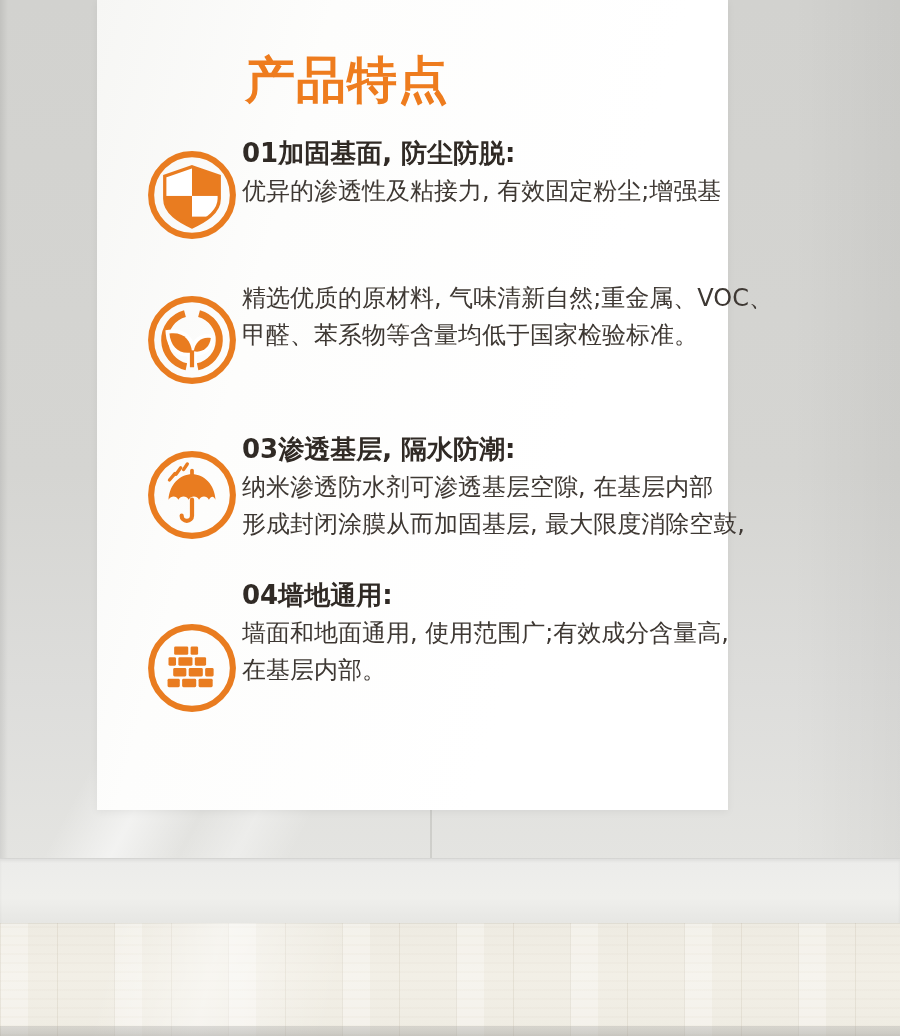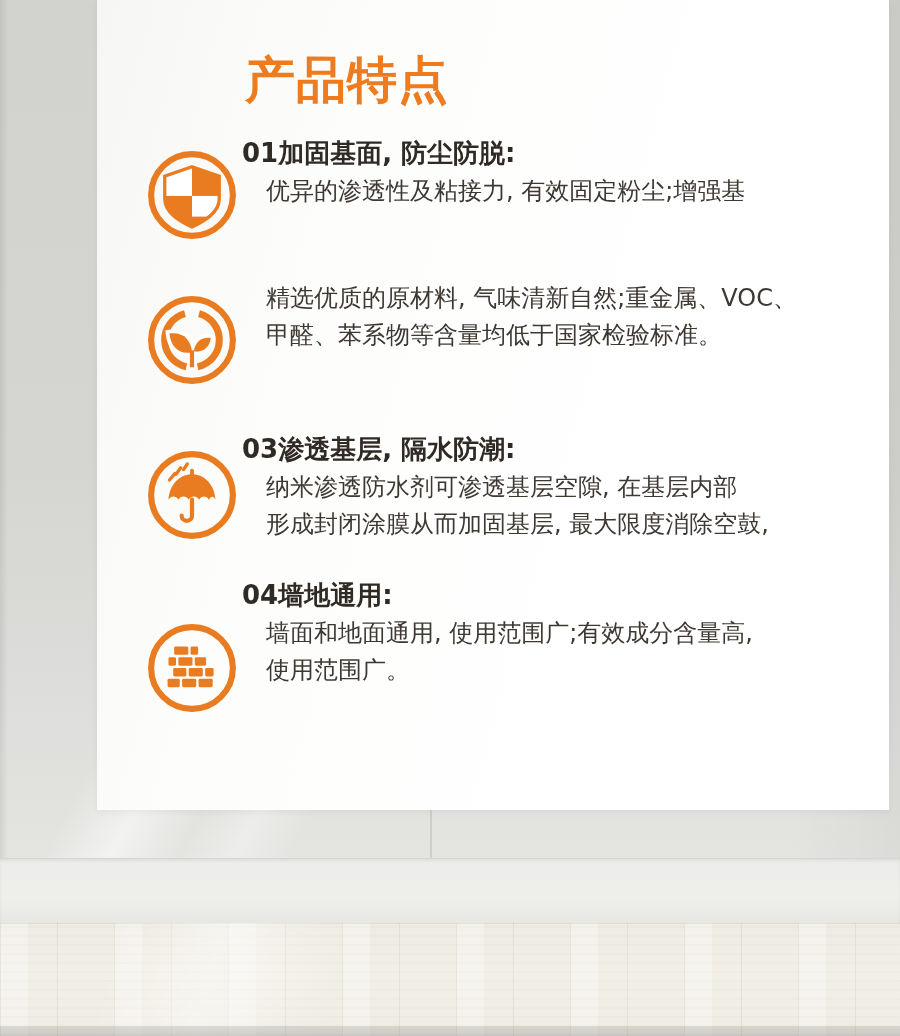--- a/index.html
+++ b/index.html
@@ -55,21 +55,21 @@
     background:linear-gradient(105deg, rgba(255,255,255,0) 20%, rgba(255,255,255,0.45) 38%, rgba(255,255,255,0) 60%);
     pointer-events:none;
   }
   .bottom-edge {
     position:absolute; left:0; top:1026px; width:900px; height:10px;
     background:linear-gradient(180deg, rgba(160,160,158,0.30), rgba(140,140,138,0.38));
   }
 
   
   .card {
-    position:absolute; left:97px; top:0; width:792px; height:810px;
+    position:absolute; left:97px; top:0; width:631px; height:810px;
     background:linear-gradient(105deg,#f6f6f4 0%,#fdfdfc 28%,#ffffff 70%);
     box-shadow:0 2px 8px rgba(0,0,0,0.05);
     padding-left:15px;
   }
   .page-title {
     position:absolute; left:148px; top:52px;
     font-size:50px; line-height:56px; font-weight:800;
     letter-spacing:1px; color:#ee7c1e;
   }
 
@@ -79,21 +79,21 @@
 
   .feature-text { position:absolute; left:145px; width:515px; }
   .text-1 { top:134px; } .text-2 { top:280px; } .text-3 { top:430px; } .text-4 { top:576px; }
 
   .feature-title {
     font-size:26px; line-height:38px; font-weight:800;
     color:#302a25; margin-bottom:1px; white-space:nowrap;
   }
   .feature-line {
     font-size:24px; line-height:37px; font-weight:400;
-    color:#3e3833; white-space:nowrap;margin-left:24px;
+    color:#3e3833; white-space:nowrap;
   }
 </style>
 </head>
 <body>
 
 <div class="wall"></div>
 <div class="wall-left-edge"></div>
 <div class="wall-right-shade"></div>
 <div class="light-streak-wall"></div>
 <div class="wall-seam"></div>
@@ -178,16 +178,16 @@
         <rect x="64" y="50" width="9" height="9" rx="1.5"></rect>
         <rect x="24" y="61.5" width="13" height="9" rx="1.5"></rect>
         <rect x="39.5" y="61.5" width="15" height="9" rx="1.5"></rect>
         <rect x="57" y="61.5" width="15" height="9" rx="1.5"></rect>
       </g>
     </svg>
   </div>
   <div class="feature-text text-4">
     <div class="feature-title">04墙地通用:</div>
     <div class="feature-line">墙面和地面通用, 使用范围广;有效成分含量高,</div>
-    <div class="feature-line">使用范围广。</div>
+    <div class="feature-line">在基层内部。</div>
   </div>
 
 </div>
 
 </body></html>

